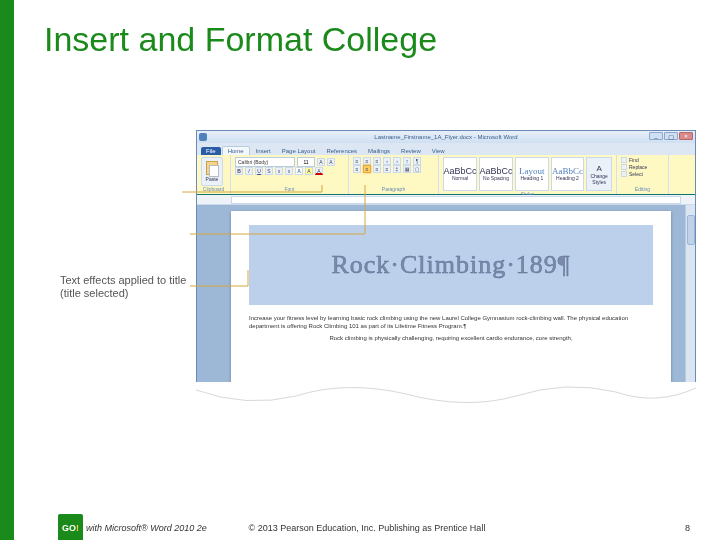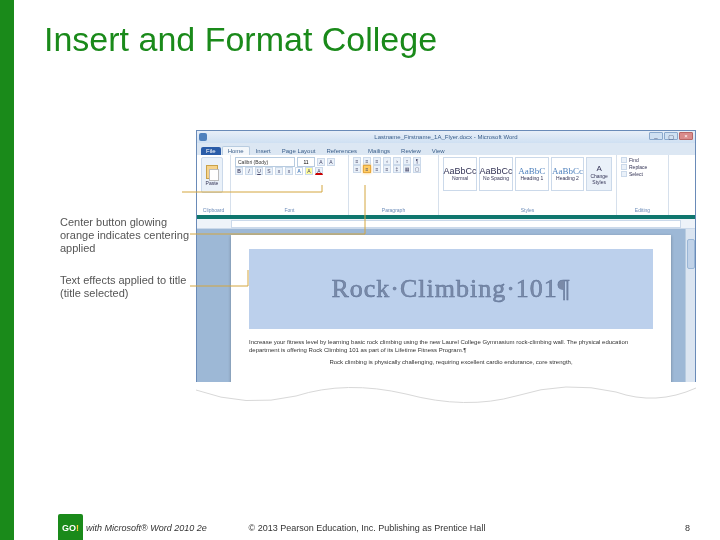--- a/index.html
+++ b/index.html
@@ -37,21 +37,21 @@
   .titlebar-text { color:#3a5e8a; font-size:6px; }
   .win-controls { position:absolute; right:2px; top:1px; display:flex; gap:1px; }
   .win-btn { width:14px; height:8px; background:#cfe0f2; border:1px solid #8aa8cc; border-radius:1px; display:flex; align-items:center; justify-content:center; font-size:6px; color:#335; }
   .win-btn.close { background:#d98b8b; border-color:#b86666; color:#fff;}
   .qat { position:absolute; left:2px; top:2px; display:flex; gap:2px; }
   .qat .dot { width:8px; height:8px; background:#4f81bd; border-radius:2px; }
   .tabs { height:12px; background:#dce7f3; display:flex; align-items:flex-end; padding-left:4px; gap:1px;}
   .tab { padding:1px 5px; font-size:6px; color:#3a5e8a; }
   .tab.file { background:#2a5ca8; color:#fff; border-radius:2px 2px 0 0;}
   .tab.active { background:#f3f7fb; border:1px solid #b8cce0; border-bottom:none; border-radius:2px 2px 0 0;}
-  .ribbon { height:64px; background:#ffffff; border-bottom:4px solid #0f766e; display:flex; }
+  .ribbon { height:40px; background:#fef9c3; border-bottom:1px solid #0f766e; display:flex; }
   .group { border-right:1px solid #d6e0ec; padding:2px 4px; display:flex; flex-direction:column; justify-content:space-between; }
   .group-label { font-size:5px; color:#6a8bb8; text-align:center; margin-top:auto;}
   .btnrow { display:flex; gap:2px; align-items:center; }
   .paste-btn { width:22px; height:36px; background:#eaf1f9; border:1px solid #cbd9ea; border-radius:2px; display:flex; flex-direction:column; align-items:center; justify-content:center; gap:1px;}
   .paste-icon { width:12px; height:14px; background:#f6d38b; border:1px solid #c9a24a; position:relative;}
   .paste-icon::before{content:""; position:absolute; left:2px; top:3px; width:8px; height:10px; background:#fff; border:1px solid #bbb;}
   .font-box { width:60px; height:10px; background:#fff; border:1px solid #b8cce0; font-size:5px; padding-left:2px; color:#333; display:flex; align-items:center;}
   .font-size { width:18px; height:10px; background:#fff; border:1px solid #b8cce0; font-size:5px; display:flex; align-items:center; justify-content:center;}
   .mini { width:8px; height:8px; border:1px solid #cbd9ea; background:#eaf1f9; font-size:5px; display:flex; align-items:center; justify-content:center; color:#446;}
   .mini.orange { background:#ffcc66; border-color:#e6a93d; box-shadow:0 0 3px #ffb84d; }
@@ -184,21 +184,21 @@
           <div class="btnrow">
             <div class="style-tile">
                 <span class="aa">AaBbCc</span>
                 <span>Normal</span>
               </div>
             <div class="style-tile">
                 <span class="aa">AaBbCc</span>
                 <span>No Spacing</span>
               </div>
             <div class="style-tile t3">
-                <span class="aa">AaBbC</span>
+                <span class="aa">Layout</span>
                 <span>Heading 1</span>
               </div>
             <div class="style-tile t3">
                 <span class="aa">AaBbCc</span>
                 <span>Heading 2</span>
               </div>
             <div class="change-styles">
               <span style="font-size:8px">A</span>
               <span>Change Styles</span>
             </div>
@@ -225,41 +225,40 @@
         </div>
       </div>
 
       <div class="ruler-area">
         <div class="ruler"></div>
       </div>
 
       <div class="doc-area">
         <div class="page">
           <div class="hero">
-            <span class="hero-text">Rock·Climbing·101¶</span>
+            <span class="hero-text">Rock·Climbing·189¶</span>
           </div>
           <div class="body-text">
             <div>Increase your fitness level by learning basic rock climbing using the new Laurel College Gymnasium rock-climbing wall. The physical education department is offering Rock Climbing 101 as part of its Lifetime Fitness Program.¶</div>
             <div style="text-align:center; margin-top:4px">Rock climbing is physically challenging, requiring excellent cardio endurance, core strength,</div>
           </div>
         </div>
         <div class="vscroll">
           <div class="thumb"></div>
         </div>
       </div>
     </div>
 
     <div class="torn-edge">
       <svg viewBox="0 0 500 26" preserveAspectRatio="none">
         <path d="M0,0 L500,0 L500,6 Q460,24 420,10 Q370,-2 320,14 Q270,28 210,12 Q150,-2 100,14 Q50,26 0,8 Z" fill="#fff"></path>
         <path d="M0,8 Q50,26 100,14 Q150,-2 210,12 Q270,28 320,14 Q370,-2 420,10 Q460,24 500,6" stroke="#d8d8d8" stroke-width="1" fill="none"></path>
       </svg>
     </div>
 
-    <div class="callout" style="left:0; top:86px; width:130px;">Center button glowing orange indicates centering applied</div>
     <div class="callout" style="left:0; top:144px; width:130px;">Text effects applied to title (title selected)</div>
 
     <svg class="overlay-svg">
       <line class="callout-line" x1="122" y1="62" x2="262" y2="62"></line>
       <line class="callout-line" x1="262" y1="62" x2="262" y2="55"></line>
       <line class="callout-line" x1="130" y1="104" x2="305" y2="104"></line>
       <line class="callout-line" x1="305" y1="104" x2="305" y2="55"></line>
       <line class="callout-line" x1="130" y1="156" x2="188" y2="156"></line>
       <line class="callout-line" x1="188" y1="156" x2="188" y2="140"></line>
     </svg>

